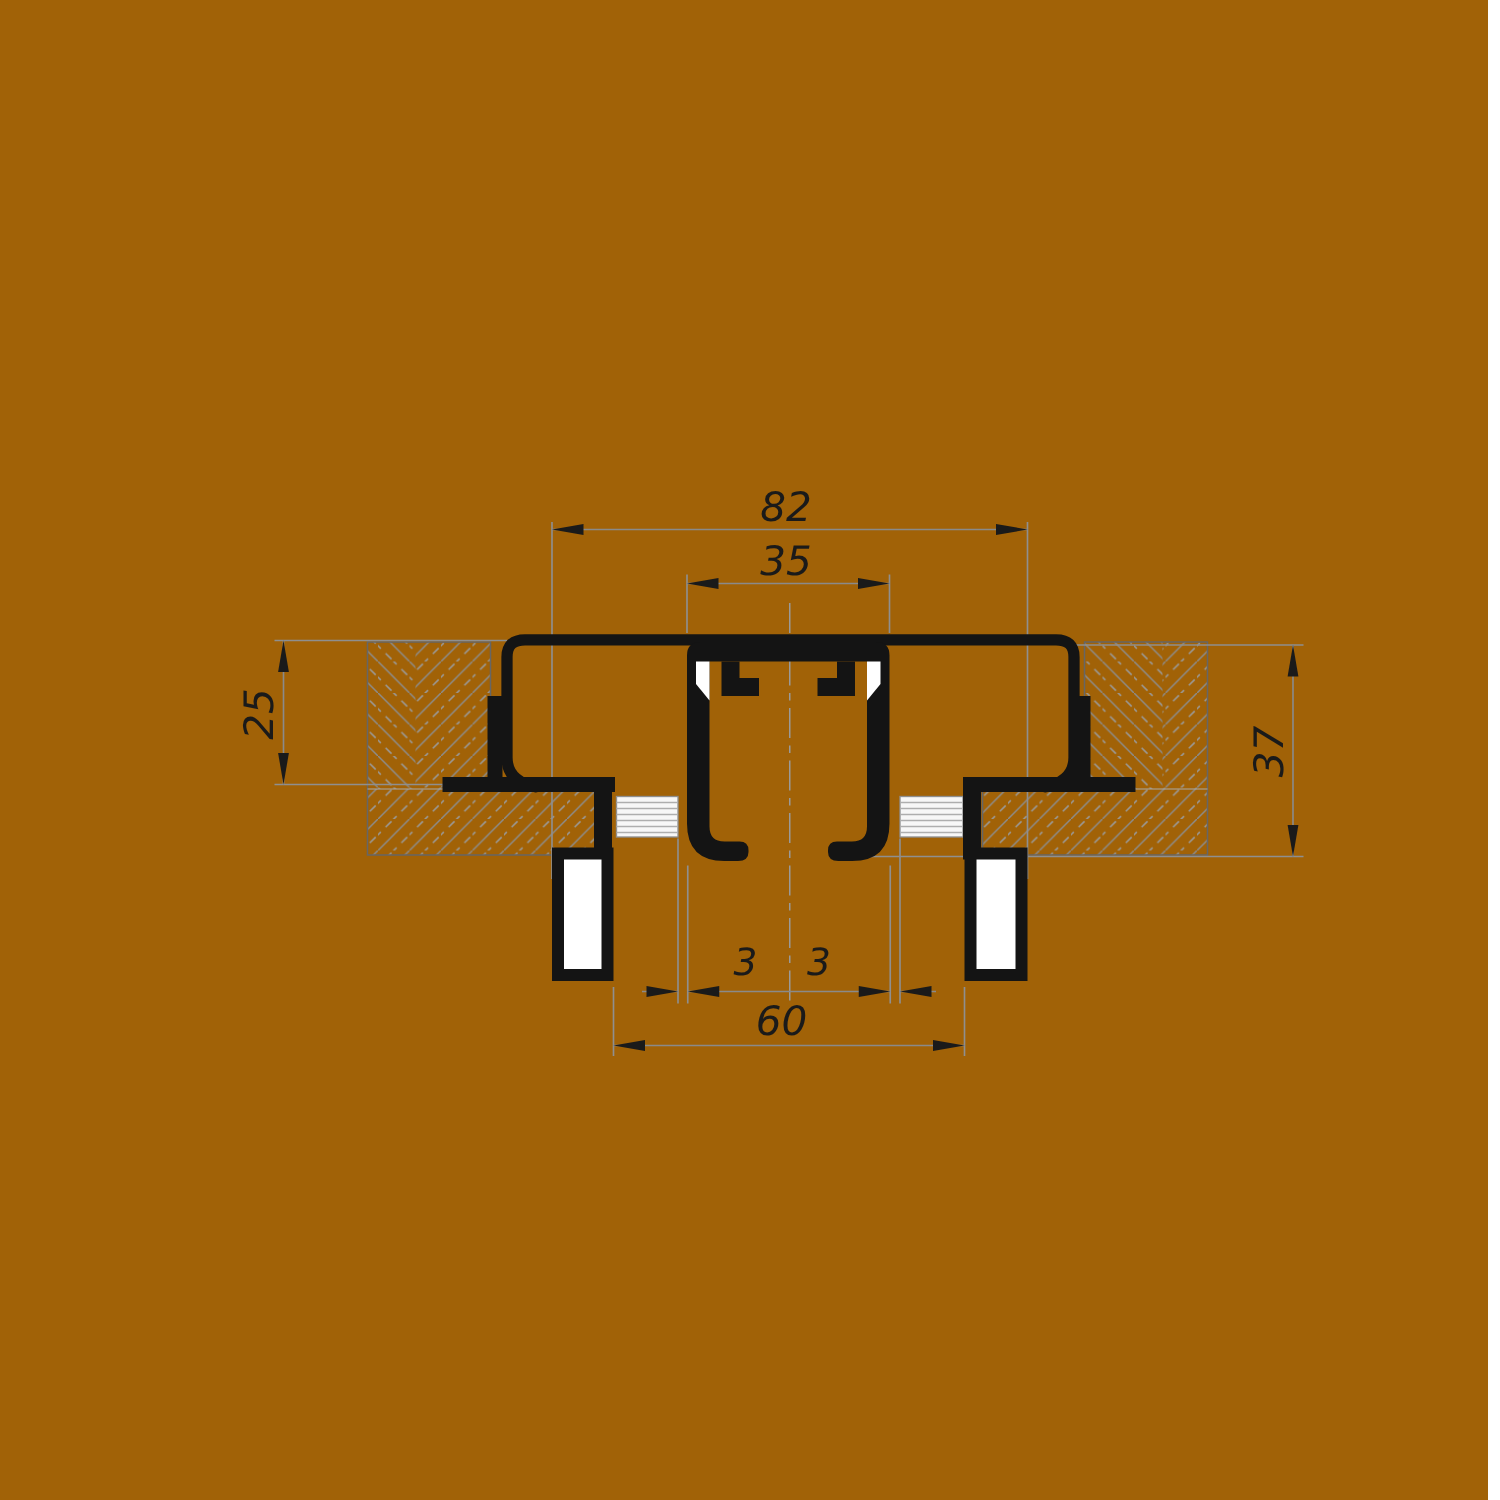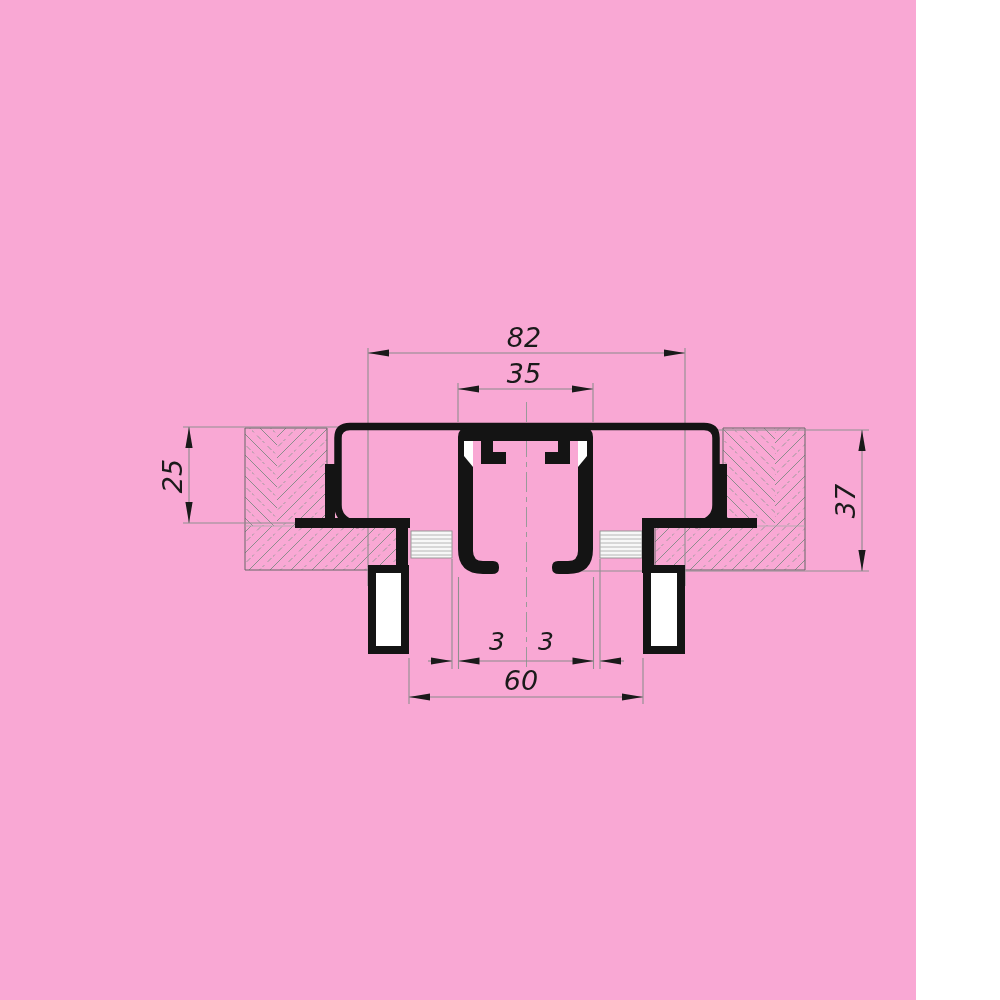--- a/index.html
+++ b/index.html
@@ -5,23 +5,23 @@
   html, body {
     margin: 0;
     padding: 0;
     background: #ffffff;
     width: 1000px;
     height: 1000px;
     font-family: "DejaVu Sans", sans-serif;
   }
   .canvas {
     position: relative;
-    width: 916px;
+    width: 992px;
     height: 1000px;
-    background: #f9a8d4;
+    background: #a16207;
     overflow: hidden;
   }
   svg { display: block; }
   .dim-text {
     font-family: "DejaVu Sans", sans-serif;
     font-style: italic;
     font-size: 27px;
     fill: #1a1a1a;
   }
   .dim-text-small {

